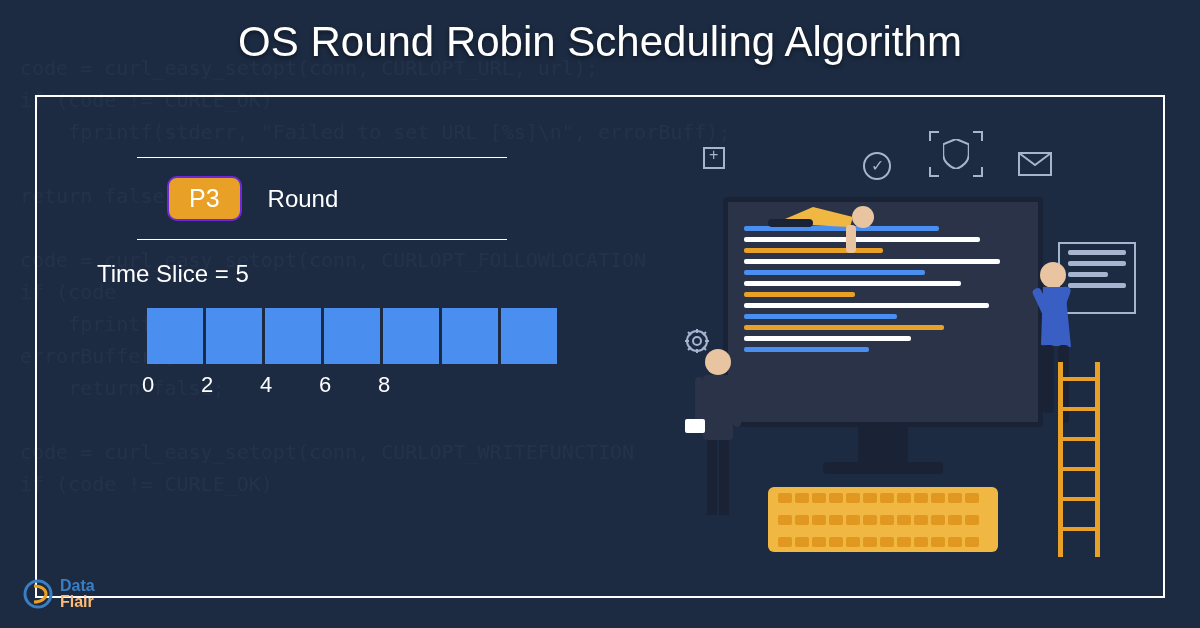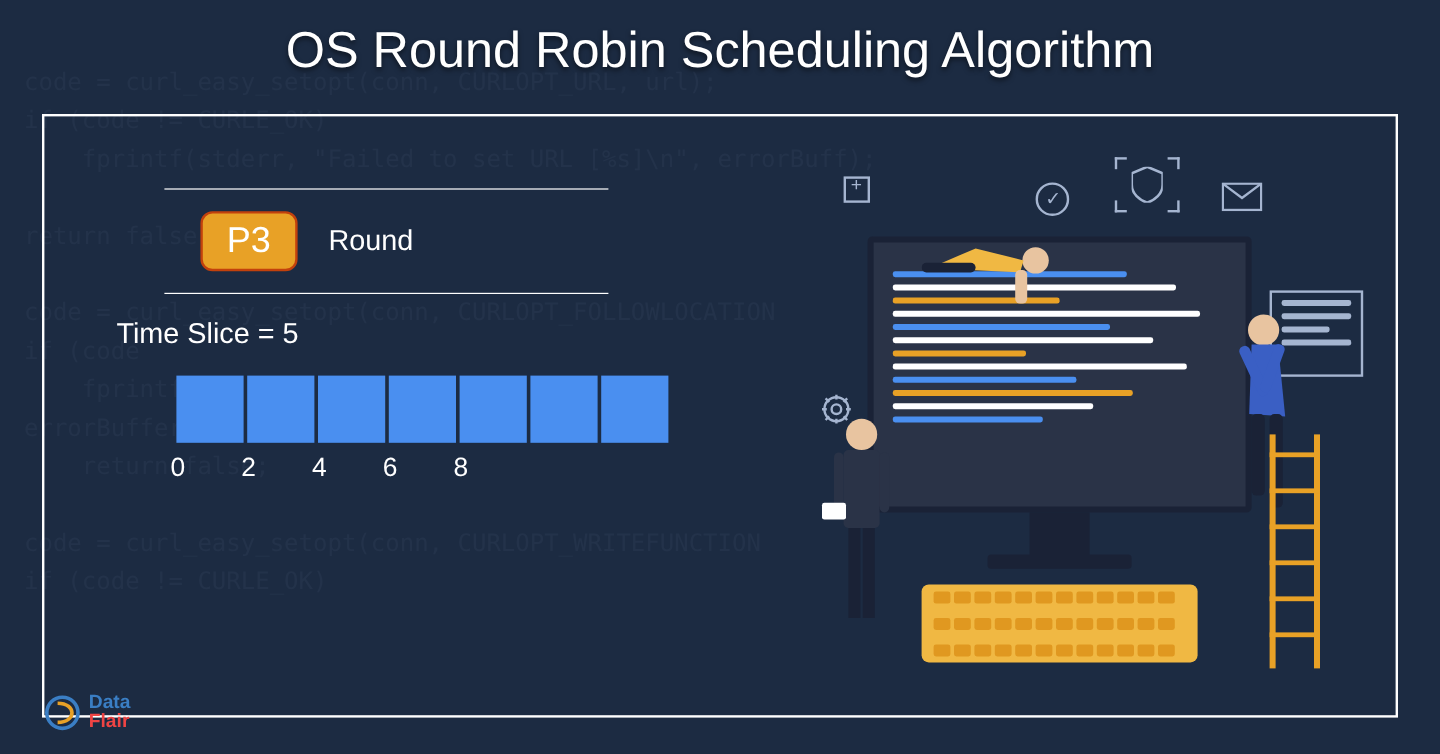--- a/index.html
+++ b/index.html
@@ -3,34 +3,34 @@
 <meta charset="utf-8">
 <style>
 *{margin:0;padding:0;box-sizing:border-box}
 body{width:1200px;height:628px;background:#1c2b42;font-family:'Segoe UI',Arial,sans-serif;position:relative;overflow:hidden}
 .bg-code{position:absolute;top:0;left:0;width:100%;height:100%;opacity:0.06;color:#8fa3c2;font-family:monospace;font-size:20px;line-height:1.6;padding:20px;pointer-events:none;white-space:pre}
 .title{color:#fff;font-size:42px;font-weight:500;text-align:center;padding:18px 0 10px;position:relative;z-index:2;text-shadow:0 2px 4px rgba(0,0,0,0.5)}
 .main-box{position:absolute;top:95px;left:35px;right:35px;bottom:30px;border:2px solid #fff;z-index:2}
 .left-content{position:absolute;top:60px;left:60px;width:460px}
 .queue-sep{height:1px;background:#fff;margin:0 0 18px 40px;width:370px}
 .queue-row{display:flex;align-items:center;gap:12px;margin-left:70px}
-.pill{background:#e8a126;border:2px solid #c2410c;border-radius:10px;padding:6px 20px;color:#fff;font-size:30px;font-weight:500}
+.pill{background:#e8a126;border:2px solid #6d28d9;border-radius:10px;padding:6px 20px;color:#fff;font-size:25px;font-weight:500}
 .queue-label{color:#fff;font-size:24px;margin-left:14px}
 .queue-sep2{height:1px;background:#fff;margin:18px 0 20px 40px;width:370px}
 .time-slice{color:#fff;font-size:24px;margin-bottom:20px}
 .timeline{display:flex;gap:3px;margin-left:50px}
 .cell{width:56px;height:56px;background:#4a8ff0}
 .ticks{display:flex;margin-left:45px;margin-top:8px}
 .tick{color:#fff;font-size:22px;width:59px;text-align:left}
-.logo{position:absolute;bottom:18px;left:36px;display:flex;align-items:center;gap:6px;z-index:3}
+.logo{position:absolute;bottom:18px;left:22px;display:flex;align-items:center;gap:6px;z-index:3}
 .logo-icon{width:32px;height:32px;position:relative}
 .logo-icon svg{width:100%;height:100%}
 .logo-text{line-height:1}
 .logo-data{color:#3a7ec4;font-size:16px;font-weight:600}
-.logo-flair{color:#ef4444;font-size:16px;font-weight:600}
+.logo-flair{color:#fdba74;font-size:16px;font-weight:600}
 .illustration{position:absolute;right:20px;top:30px;width:540px;height:440px;z-index:2}
 .monitor{position:absolute;left:120px;top:70px;width:320px;height:230px;background:#2a3347;border:5px solid #1a2236;border-radius:4px}
 .stand{position:absolute;left:255px;top:300px;width:50px;height:40px;background:#1a2236}
 .stand-base{position:absolute;left:220px;top:335px;width:120px;height:12px;background:#1a2236;border-radius:3px}
 .keyboard{position:absolute;left:165px;top:360px;width:230px;height:65px;background:#f0b843;border-radius:6px}
 .key-row{display:flex;gap:3px;padding:6px 10px}
 .key{width:14px;height:10px;background:#e09820;border-radius:2px}
 .code-line{height:5px;border-radius:2px;margin:6px 0}
 .screen-content{padding:18px 16px}
 .plus-box{position:absolute;left:100px;top:20px;width:22px;height:22px;border:2px solid #a5b5d0}

